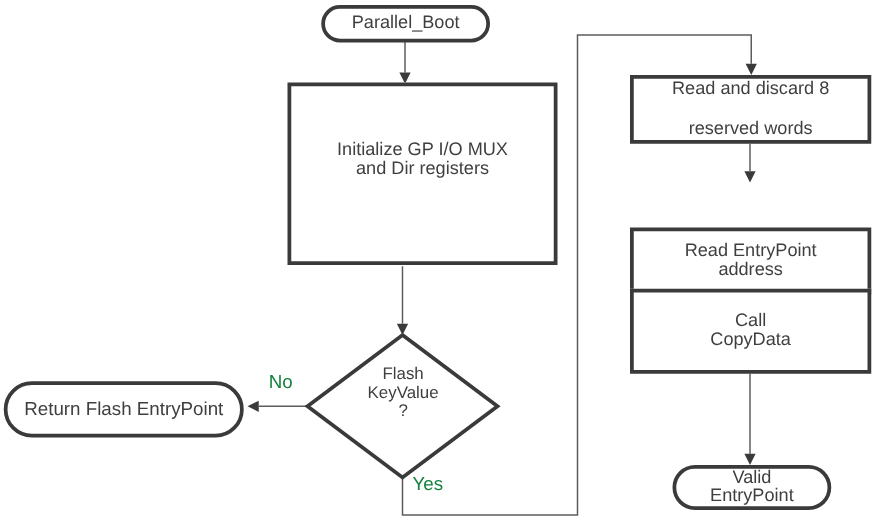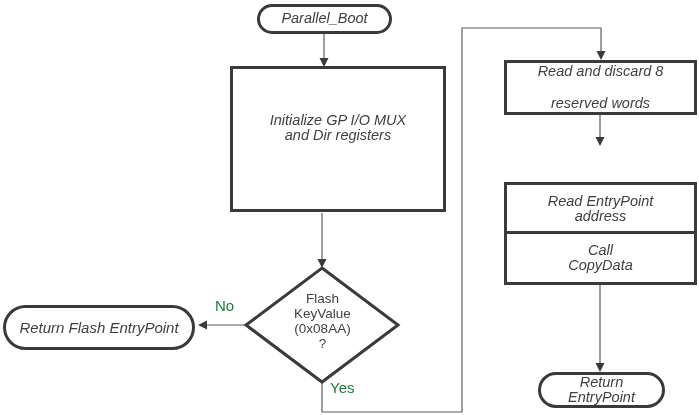--- a/index.html
+++ b/index.html
@@ -29,31 +29,30 @@
     background: #ffffff;
     border: 3px solid #3a3a3a;
     display: flex;
     flex-direction: column;
     align-items: center;
     justify-content: center;
     text-align: center;
     font-size: 14.5px;
     line-height: 15.5px;
     color: #3f3f3f;
-    font-style: italic;
   }
   .terminator { border-radius: 30px; }
   .ln { display: block; white-space: nowrap; }
 
   #node-start   { left: 257px; top: 4px;   width: 135px; height: 30px; border-radius: 15px; }
   #node-init    { left: 230px; top: 66px;  width: 216px; height: 146px; }
   #node-init .txt { transform: translateY(-11px); }
   #node-box1    { left: 504px; top: 60px;  width: 193px; height: 55px; gap: 16px; }
   #node-box2    { left: 504px; top: 146px; width: 193px; height: 54px; margin-top: 36px; }
-  #node-box3    { left: 504px; top: 231px; width: 193px; height: 54px; }
+  #node-box3    { left: 504px; top: 231px; width: 193px; height: 68px; }
   #node-lflash  { left: 3px;   top: 305px; width: 192px; height: 45px; border-radius: 23px; font-size: 15px; }
   #node-end     { left: 538px; top: 372px; width: 127px; height: 36px; border-radius: 18px; line-height: 15px; font-size: 14.5px; }
 
   #decision-text {
     position: absolute;
     left: 258px; top: 291px; width: 129px;
     text-align: center;
     font-size: 13.5px;
     line-height: 15px;
     color: #3f3f3f;
@@ -100,21 +99,20 @@
   <div class="node" id="node-init">
     <div class="txt">
       <span class="ln">Initialize GP I/O MUX</span>
       <span class="ln">and Dir registers</span>
     </div>
   </div>
 
   <div id="decision-text">
     <span class="ln">Flash</span>
     <span class="ln">KeyValue</span>
-    <span class="ln">(0x08AA)</span>
     <span class="ln">?</span>
   </div>
 
   <div class="node terminator" id="node-lflash">
     <span class="ln">Return Flash EntryPoint</span>
   </div>
 
   <div class="node" id="node-box1">
     <span class="ln">Read and discard 8</span>
     <span class="ln">reserved words</span>
@@ -124,20 +122,20 @@
     <span class="ln">Read EntryPoint</span>
     <span class="ln">address</span>
   </div>
 
   <div class="node" id="node-box3">
     <span class="ln">Call</span>
     <span class="ln">CopyData</span>
   </div>
 
   <div class="node terminator" id="node-end">
-    <span class="ln">Return</span>
+    <span class="ln">Valid</span>
     <span class="ln">EntryPoint</span>
   </div>
 
   <div class="edge-label" id="label-no">No</div>
   <div class="edge-label" id="label-yes">Yes</div>
 
 </div>
 
 </body></html>

